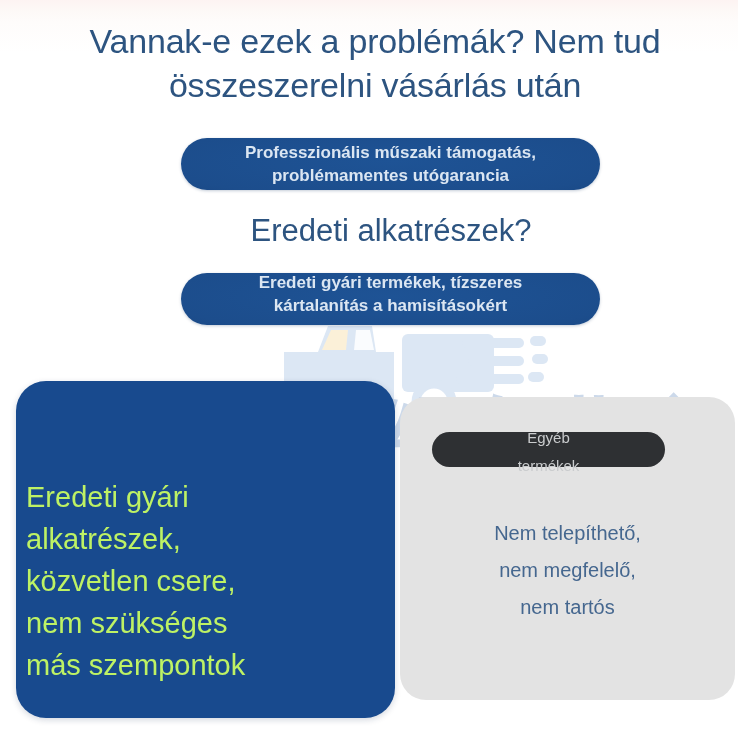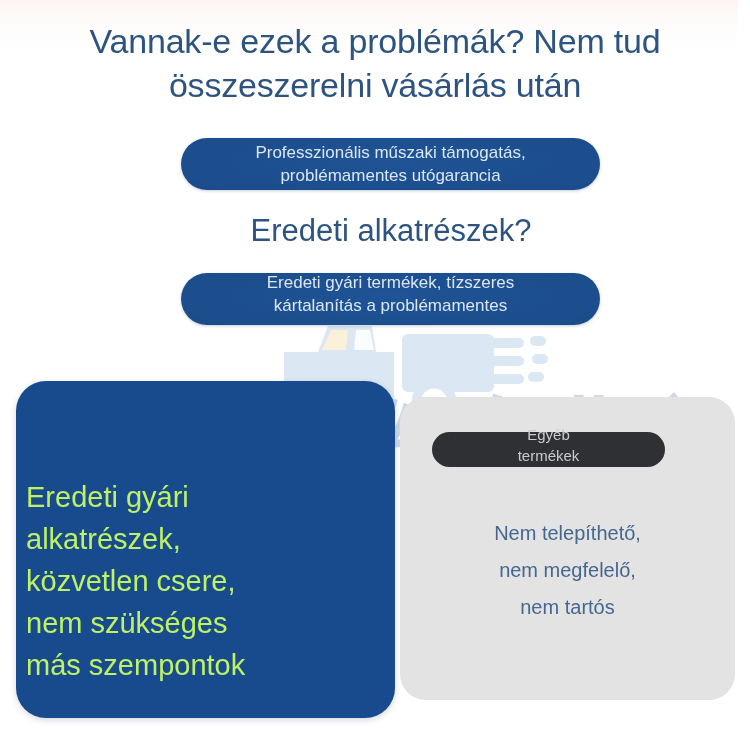--- a/index.html
+++ b/index.html
@@ -91,21 +91,21 @@
     box-shadow: 0 1px 3px rgba(20, 50, 95, 0.25);
   }
   .pill-blue .pill-text {
     position: absolute;
     left: 0;
     width: 419px;
     text-align: center;
     color: #dbe6f2;
     font-size: 17px;
     line-height: 23px;
-    font-weight: 400;
+    font-weight: 700;
     white-space: pre-line;
   }
   #pill-support { top: 138px; }
   #pill-support .pill-text { top: 3px; }
 
   #pill-genuine { top: 273px; }
   #pill-genuine .pill-text { top: -2px; }
 
   
   .card-blue {
@@ -161,21 +161,21 @@
     background: #2e3033;
   }
   .pill-dark .pill-text {
     position: absolute;
     left: 0;
     top: -8px;
     width: 233px;
     text-align: center;
     color: #c9cbcd;
     font-size: 15px;
-    line-height: 21px;
+    line-height: 28px;
     font-weight: 400;
     white-space: pre-line;
   }
 
   .card-body-blue {
     position: absolute;
     left: 10px;
     top: 95px;
     width: 359px;
     text-align: left;
@@ -228,21 +228,21 @@
 
   <div class="pill-blue" id="pill-support">
     <div class="pill-text">Professzionális műszaki támogatás,
 problémamentes utógarancia</div>
   </div>
 
   <div class="subheading">Eredeti alkatrészek?</div>
 
   <div class="pill-blue" id="pill-genuine">
     <div class="pill-text">Eredeti gyári termékek, tízszeres
-kártalanítás a problémamentes</div>
+kártalanítás a hamisításokért</div>
   </div>
 
   <div class="card-blue">
     <div class="card-body-blue">Eredeti gyári
 alkatrészek,
 közvetlen csere,
 nem szükséges
 más szempontok</div>
   </div>
 

